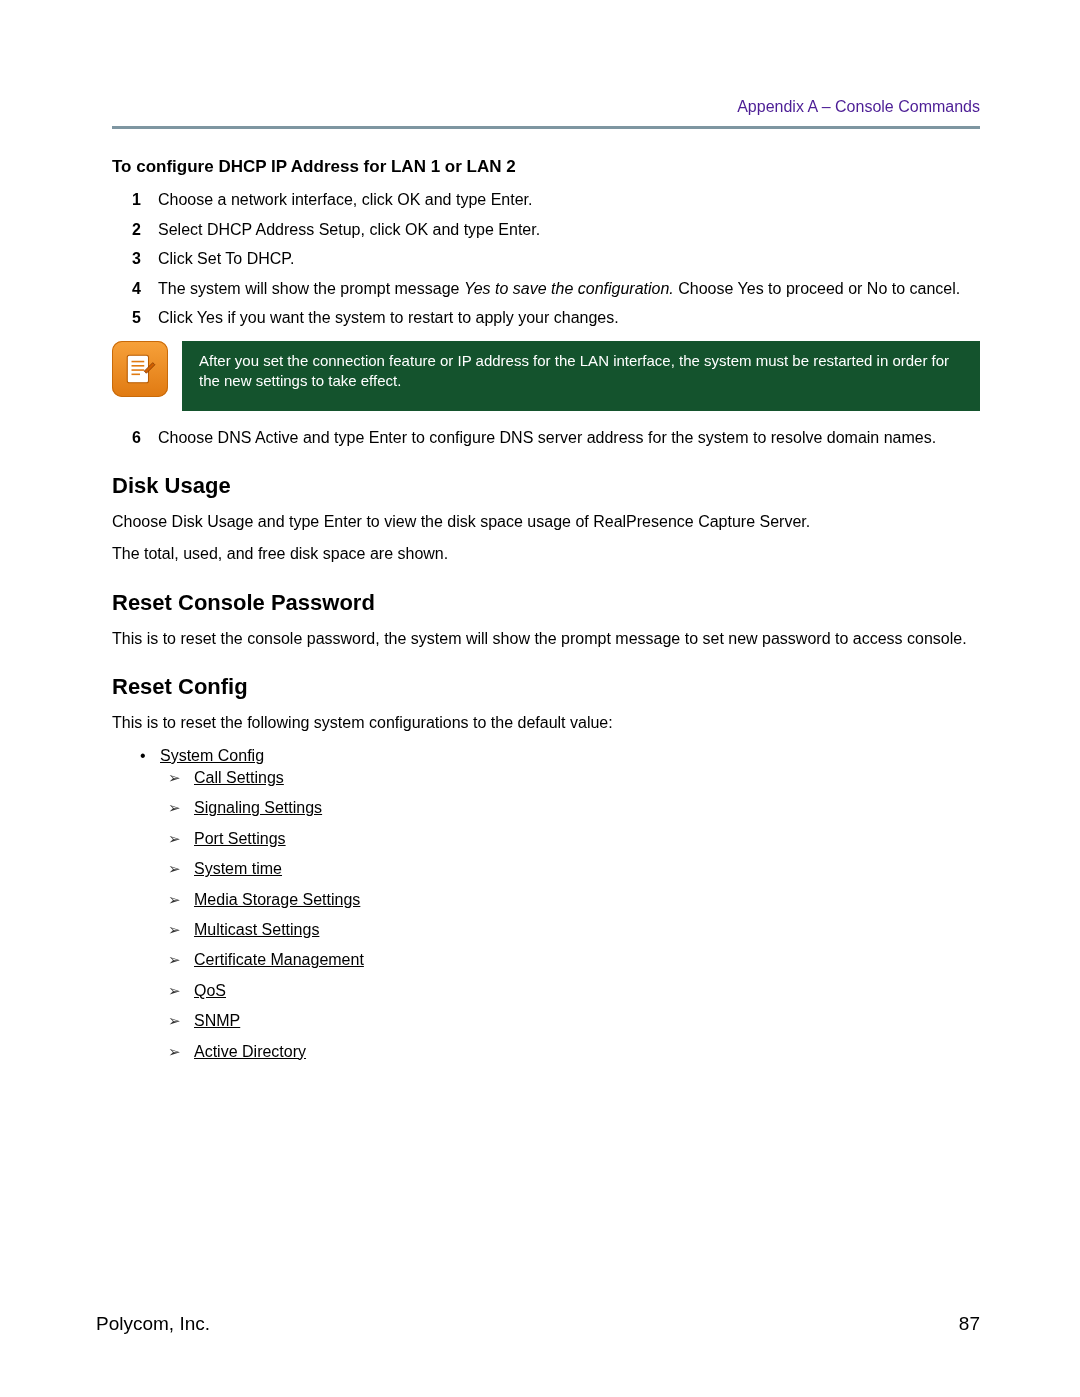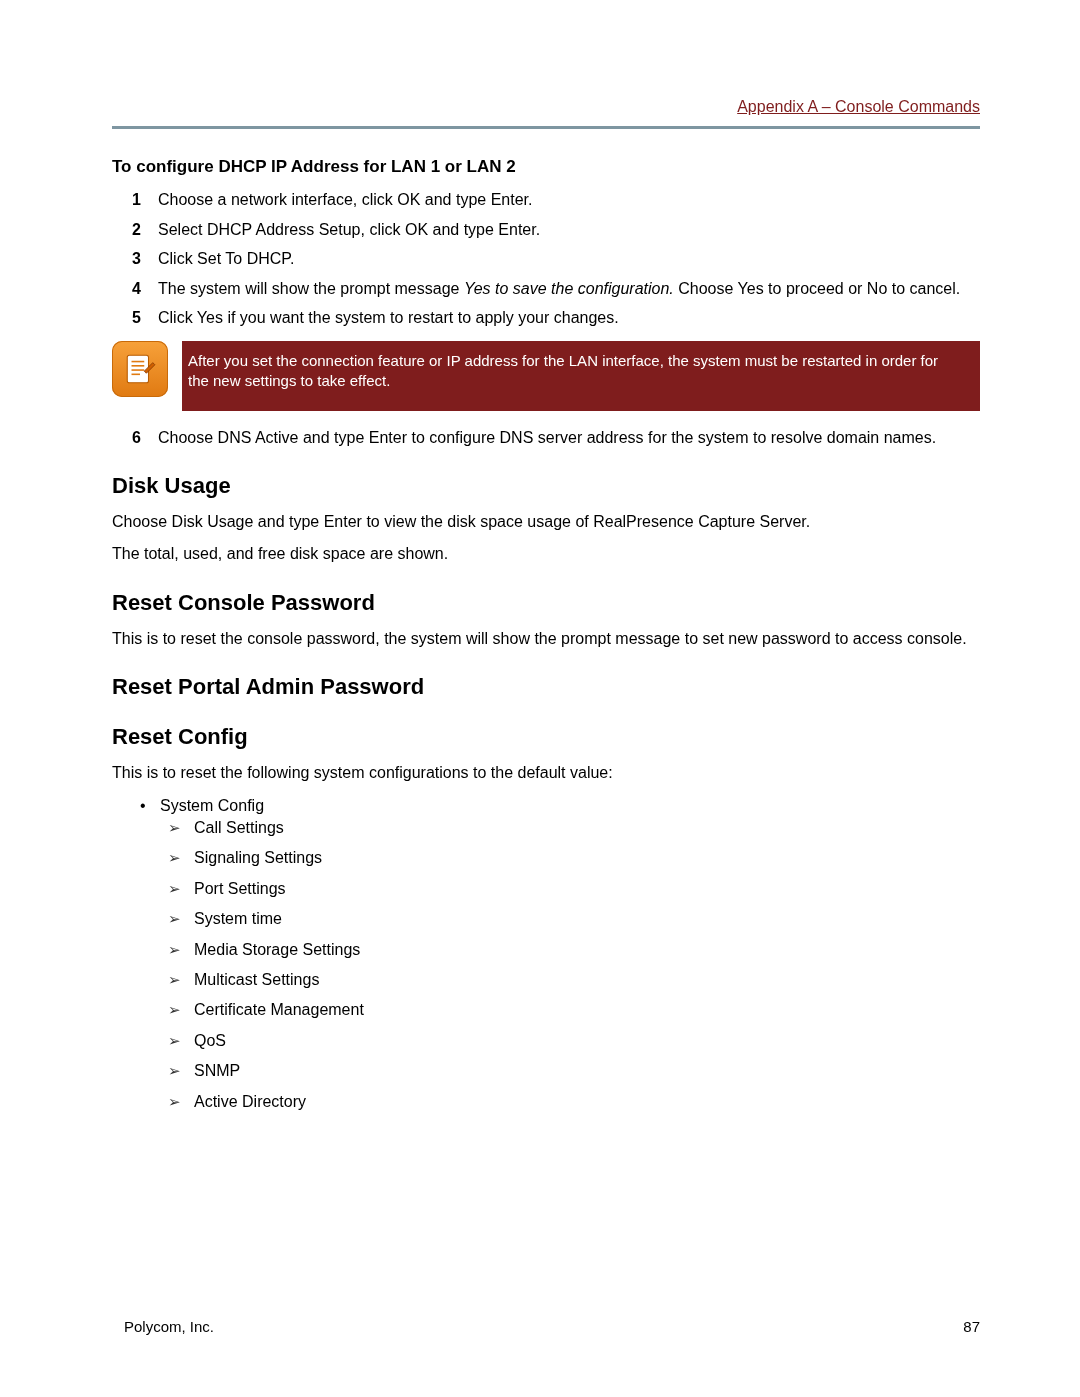--- a/index.html
+++ b/index.html
@@ -10,23 +10,22 @@
     font-family: Arial, Helvetica, sans-serif;
     color: #000;
     position: relative;
   }
   .page {
     padding: 98px 100px 0 112px;
   }
   .running-head {
     text-align: right;
     font-size: 16px;
-    color: #7f1d1d;
+    color: #4c1d95;
     margin-bottom: 10px;
-    text-decoration: underline;
   }
   .rule {
     border: none;
     border-top: 3px solid #7e96a1;
     margin-bottom: 28px;
   }
   .proc-title {
     font-size: 17px;
     font-weight: bold;
     margin-bottom: 12px;
@@ -62,25 +61,25 @@
     background: linear-gradient(#f7a13a, #e07a12);
     display: flex;
     align-items: center;
     justify-content: center;
     flex: 0 0 56px;
     margin-right: 14px;
     box-shadow: 0 0 0 1px #c86a0a inset;
   }
   .note-icon svg { width: 34px; height: 34px; }
   .note-box {
-    background: #7f1d1d;
+    background: #14532d;
     color: #fff;
     font-size: 15px;
     line-height: 1.35;
-    padding: 10px 18px 20px 6px;
+    padding: 10px 18px 20px 17px;
     flex: 1;
   }
   h2.sec {
     font-size: 22px;
     font-weight: bold;
     margin-top: 24px;
     margin-bottom: 12px;
   }
   p.body {
     font-size: 16px;
@@ -90,20 +89,21 @@
   ul.bul {
     list-style: none;
     padding-left: 48px;
     margin-top: 4px;
   }
   ul.bul > li {
     position: relative;
     font-size: 16px;
     line-height: 1.4;
     margin-bottom: 8px;
+    text-decoration: underline;
   }
   ul.bul > li::before {
     content: "\2022";
     position: absolute;
     left: -20px;
     top: 0;
     font-size: 16px;
   }
   ul.sub {
     list-style: none;
@@ -119,24 +119,24 @@
   ul.sub > li::before {
     content: "\27A2"; 
     position: absolute;
     left: -26px;
     top: 0;
     font-size: 15px;
     color: #333;
   }
   .footer {
     position: absolute;
-    left: 124px;
+    left: 96px;
     right: 100px;
     bottom: 62px;
-    font-size: 15px;
+    font-size: 19px;
     display: flex;
     justify-content: space-between;
   }
 </style>
 </head>
 <body>
 
 <div class="page">
 
   <div class="running-head">Appendix A – Console Commands</div>
@@ -170,21 +170,20 @@
       <li><span class="num">6</span><span>Choose </span><span class="b">DNS Active</span><span> and type </span><span class="b">Enter</span><span> to configure DNS server address for the system to resolve domain names.</span></li>
     </ol>
 
   <h2 class="sec">Disk Usage</h2>
   <p class="body"><span>Choose </span><span class="b">Disk Usage</span><span> and type </span><span class="b">Enter</span><span> to view the disk space usage of RealPresence Capture Server.</span></p>
   <p class="body">The total, used, and free disk space are shown.</p>
 
   <h2 class="sec">Reset Console Password</h2>
   <p class="body">This is to reset the console password, the system will show the prompt message to set new password to access console.</p>
 
-  <h2 class="sec">Reset Portal Admin Password</h2>
 
   <h2 class="sec">Reset Config</h2>
   <p class="body">This is to reset the following system configurations to the default value:</p>
 
   <ul class="bul">
     <li>
       <span>System Config</span>
       <ul class="sub">
           <li>Call Settings</li>
           <li>Signaling Settings</li>

